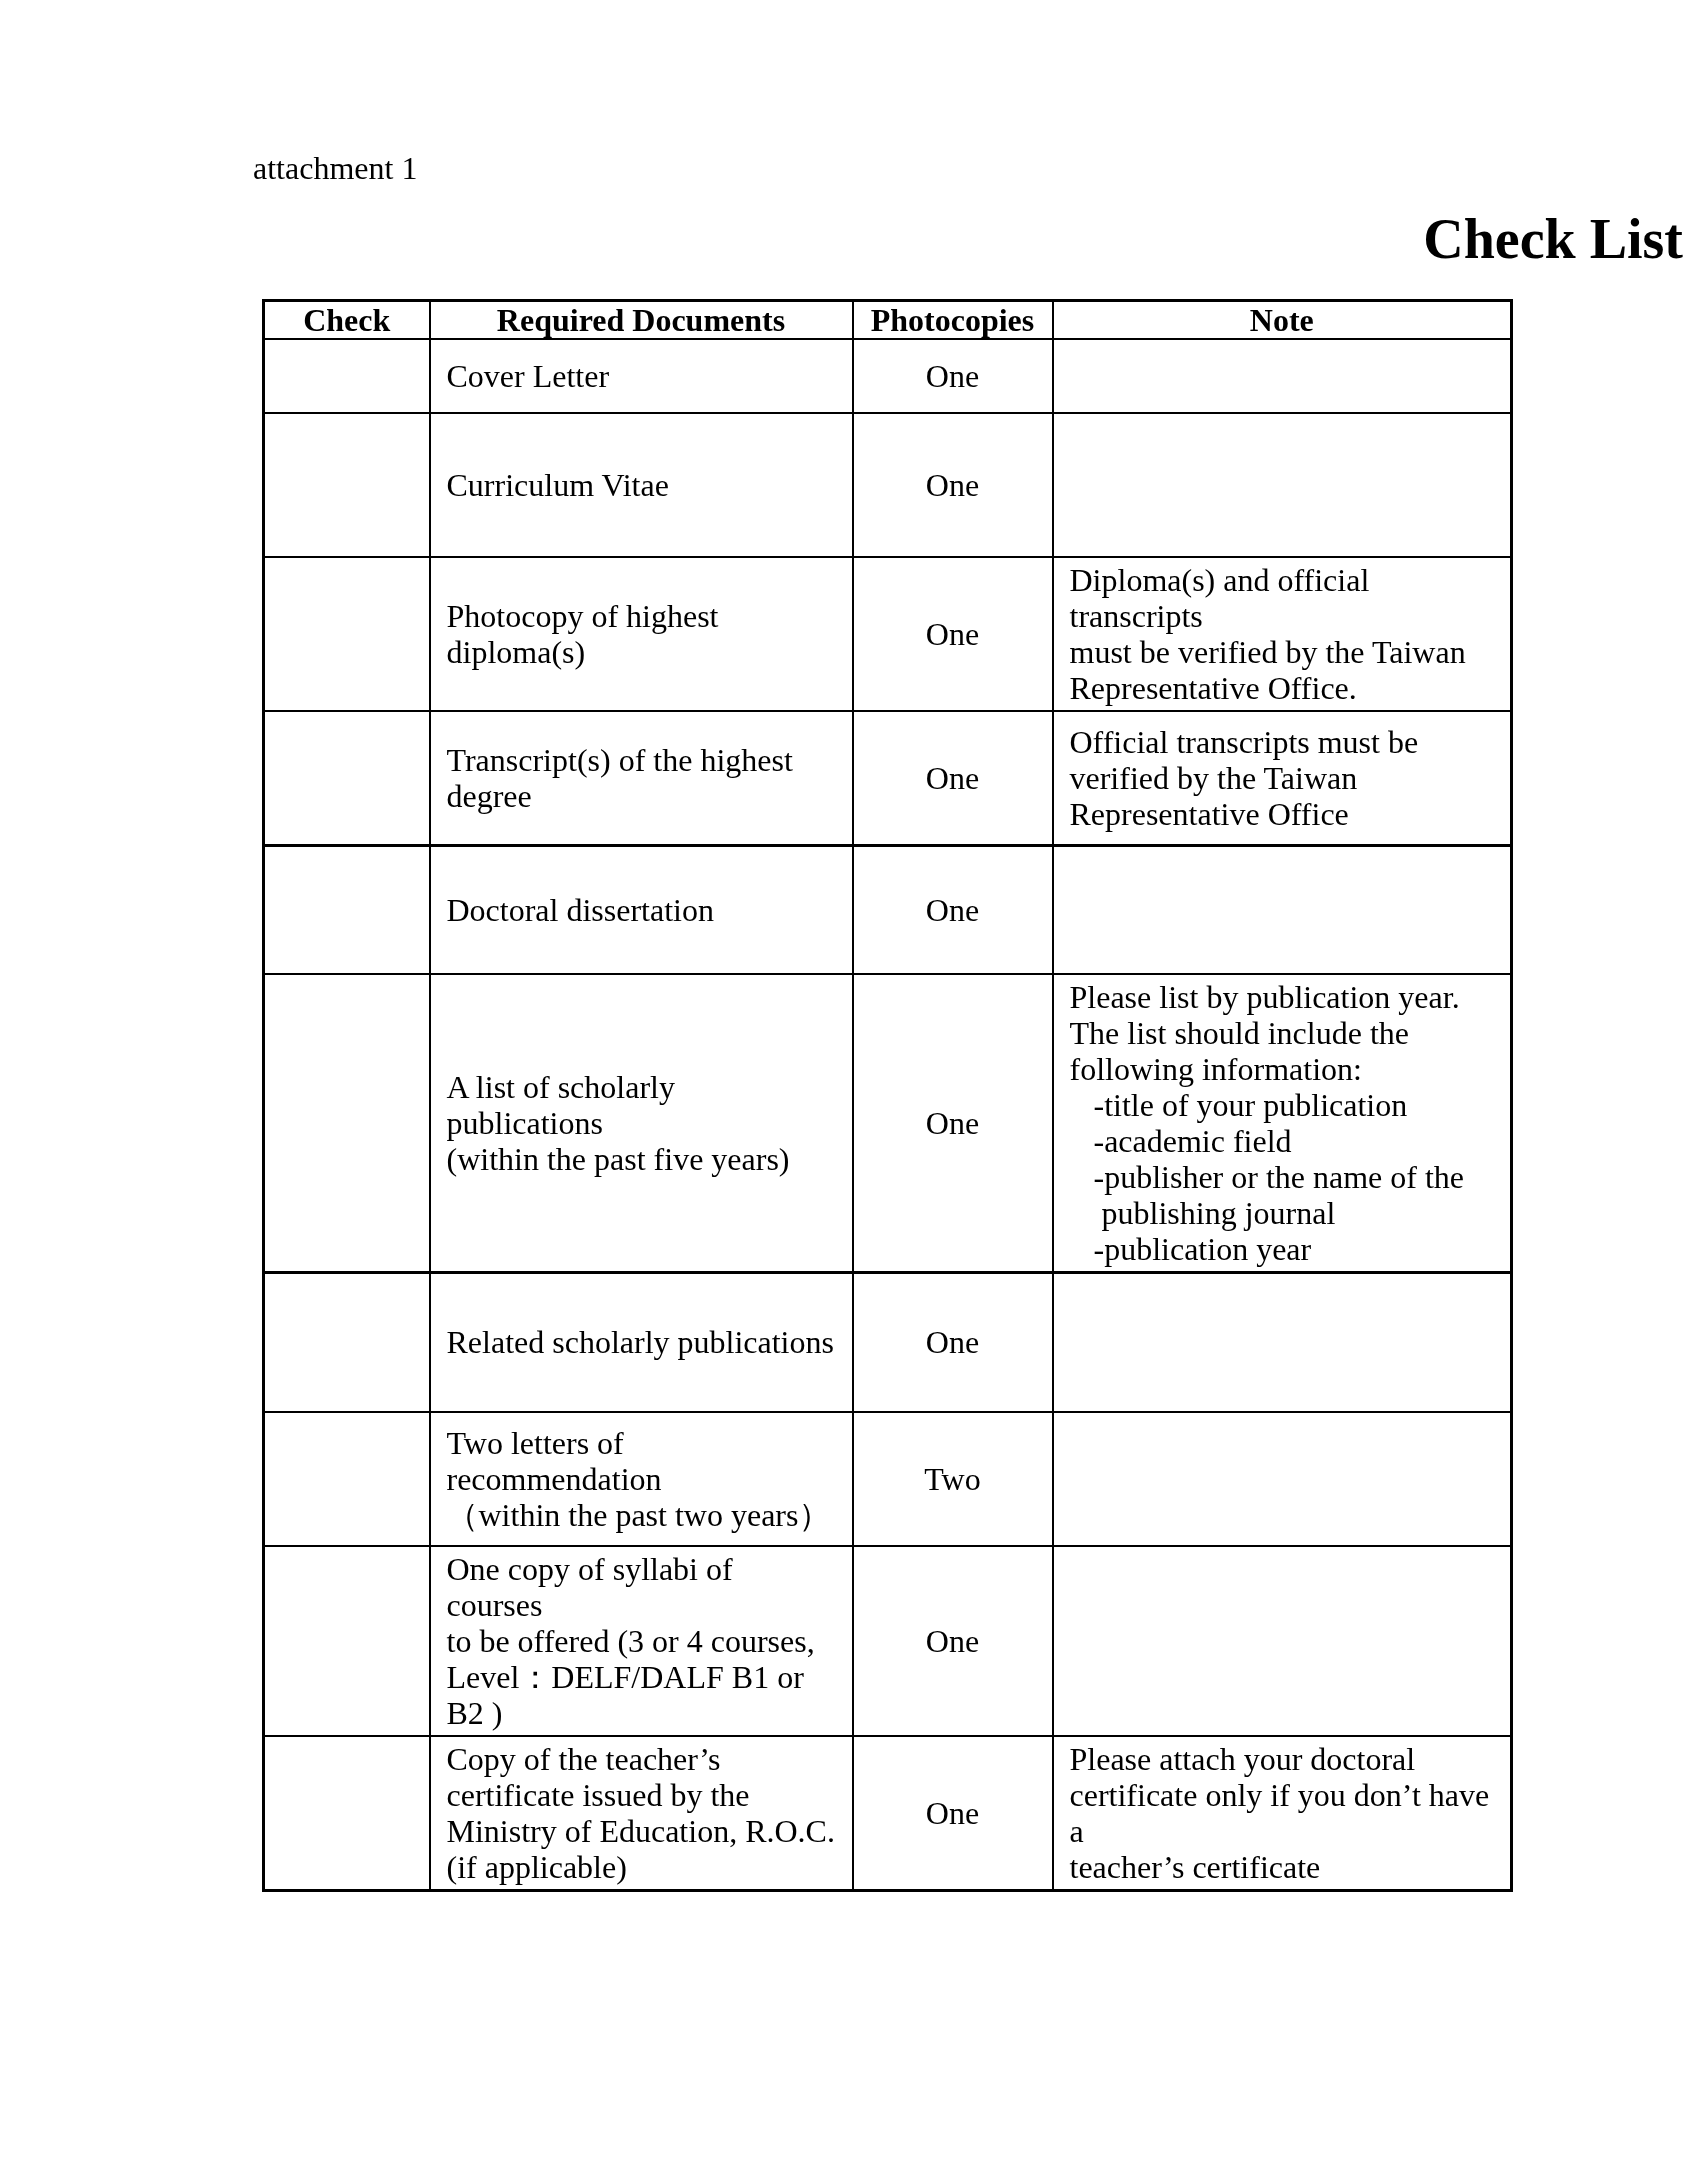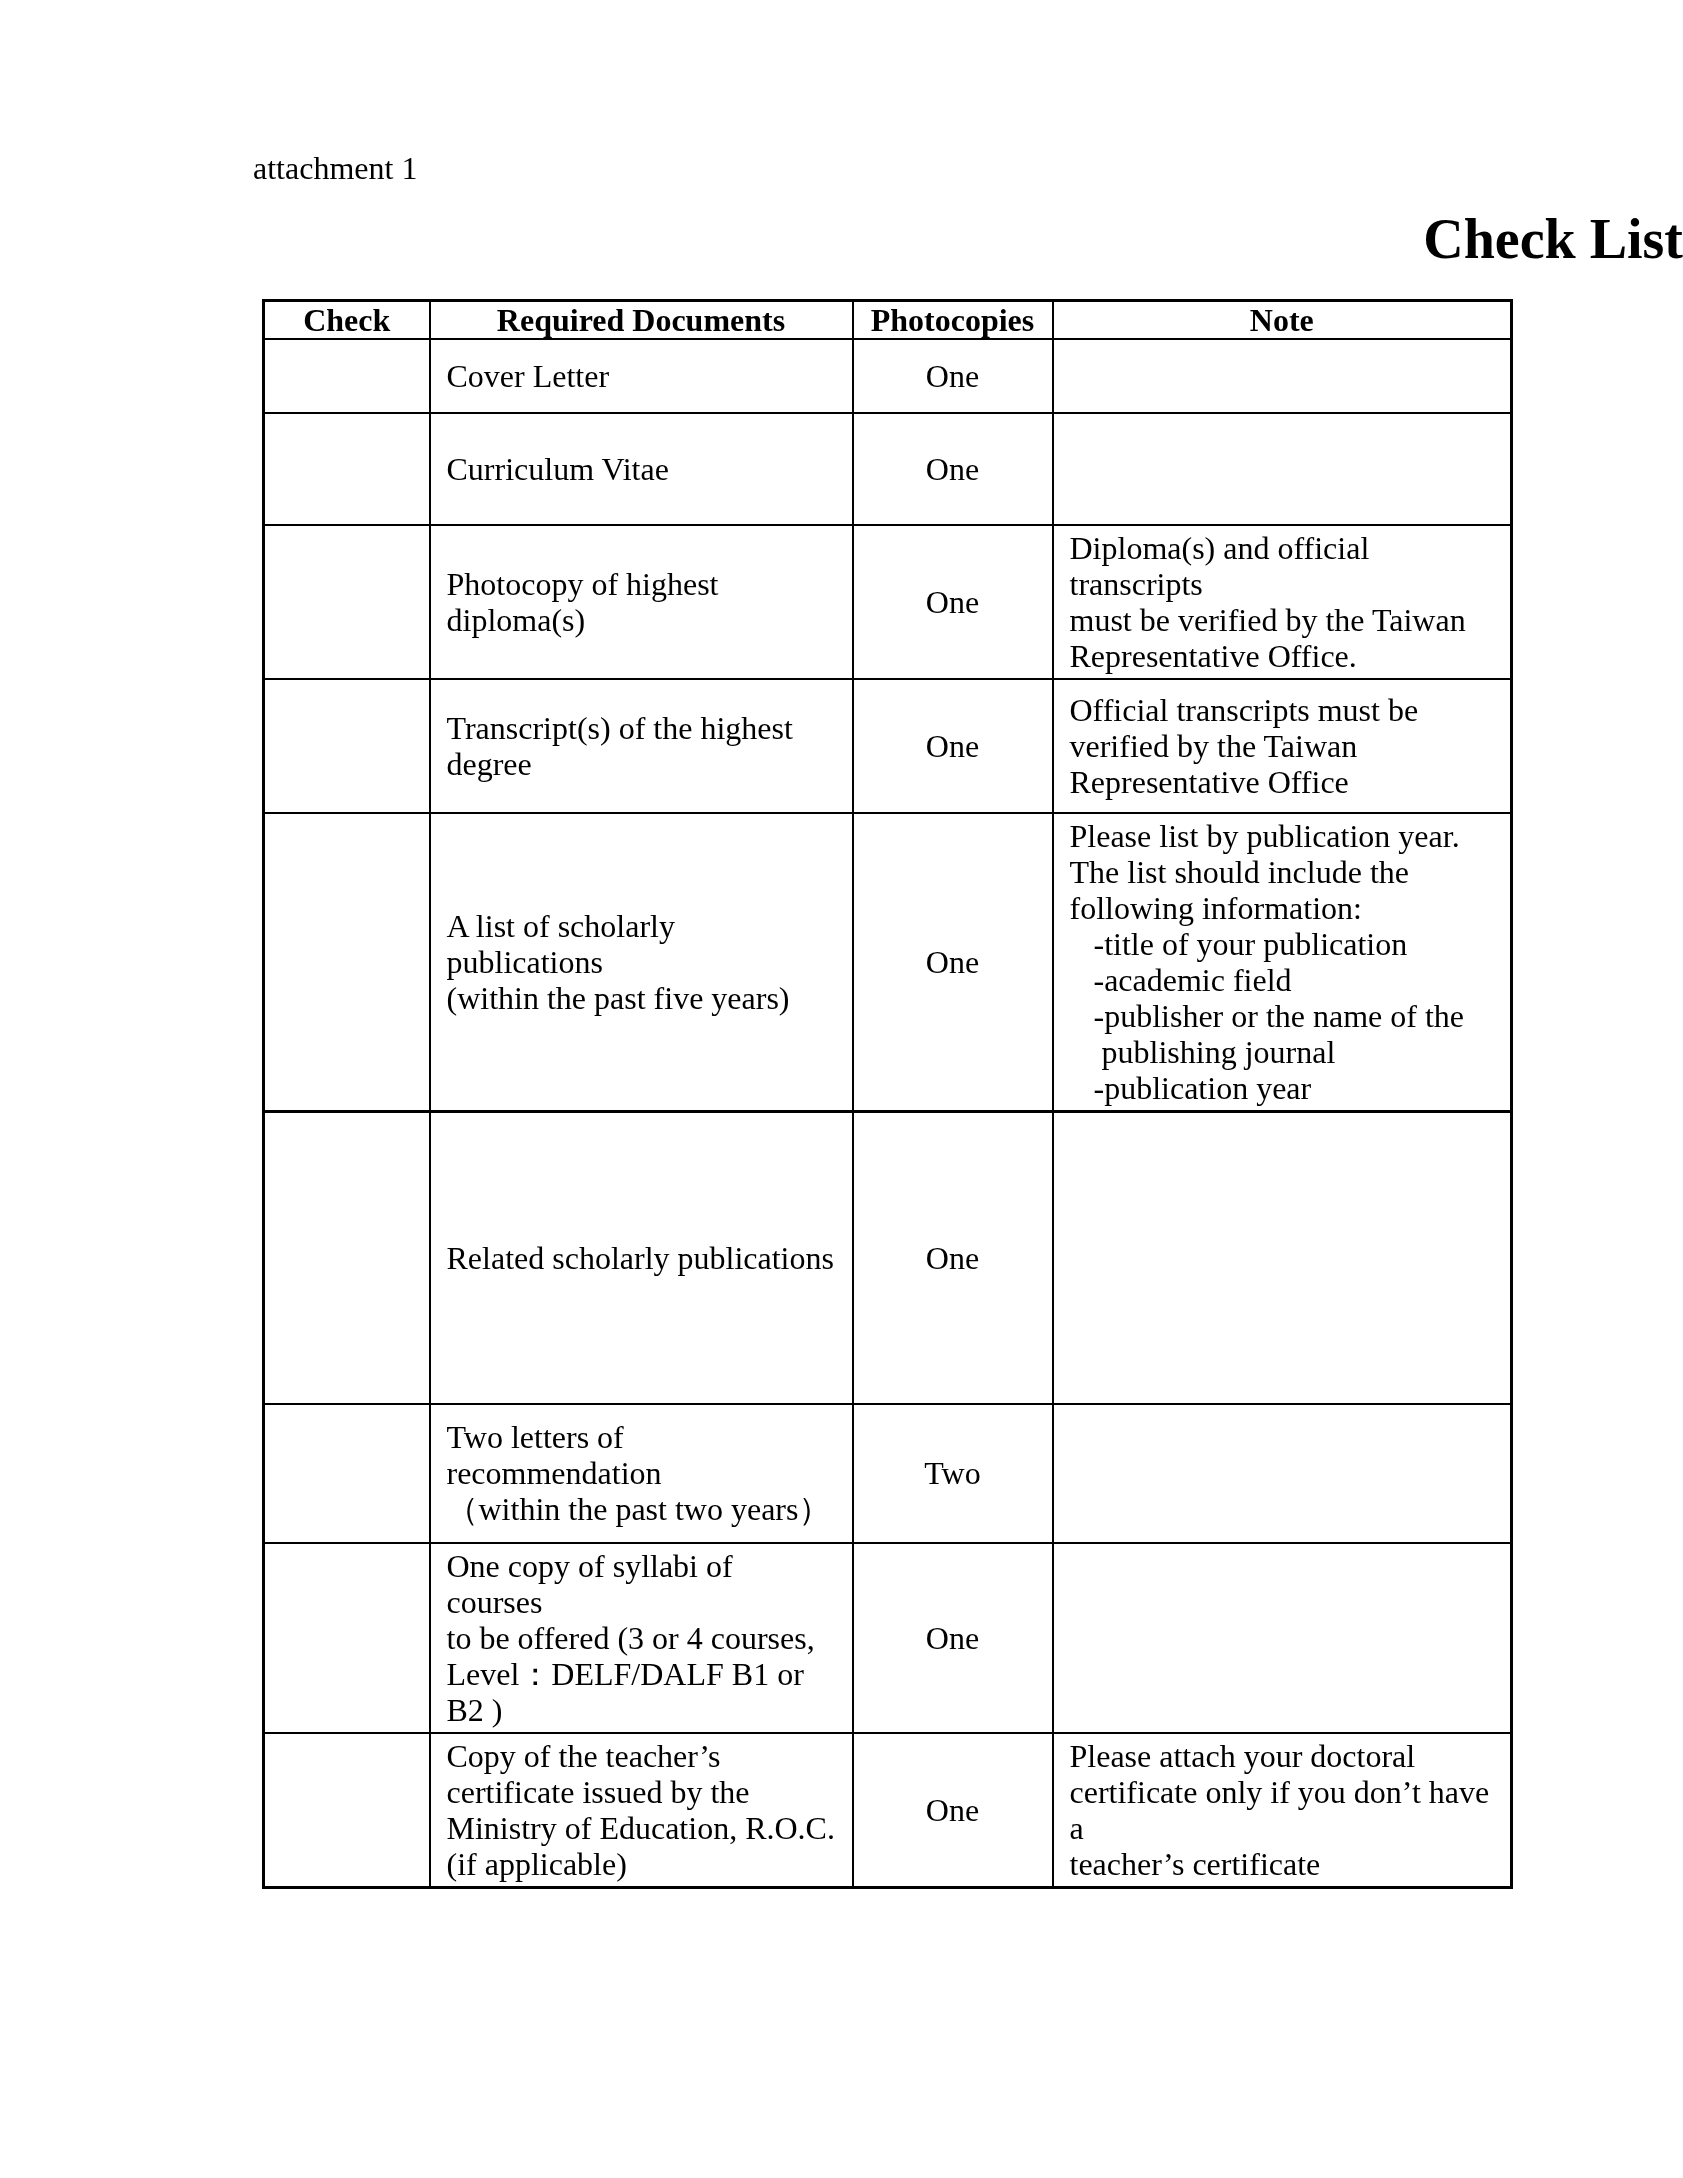--- a/index.html
+++ b/index.html
@@ -52,21 +52,21 @@
     text-align: center;
     padding: 0 4px;
   }
   td.cell-doc, td.cell-note {
     text-align: left;
     white-space: pre-wrap;
   }
   td.cell-copies { text-align: center; }
   td.cell-check  { }
   tbody tr:nth-child(1)  { height: 74px; }
-  tbody tr:nth-child(2)  { height: 112px; }
+  tbody tr:nth-child(2)  { height: 144px; }
   tbody tr:nth-child(3)  { height: 119px; }
   tbody tr:nth-child(4)  { height: 134px; margin-top: 22px; }
   tbody tr:nth-child(5)  { height: 129px; }
   tbody tr:nth-child(6)  { height: 292px; }
   tbody tr:nth-child(7)  { height: 139px; }
   tbody tr:nth-child(8)  { height: 134px; }
   tbody tr:nth-child(9)  { height: 144px; }
   tbody tr:nth-child(10) { height: 153px; }
   tbody tr.thick-top td { border-top: 3px solid #000000; }
 </style>
@@ -116,20 +116,26 @@
     </tr>
     <tr>
       <td class="cell-check"></td>
       <td class="cell-doc">Transcript(s) of the highest
 degree</td>
       <td class="cell-copies">One</td>
       <td class="cell-note">Official transcripts must be
 verified by the Taiwan
 Representative Office</td>
     </tr>
+    <tr class="thick-top">
+      <td class="cell-check"></td>
+      <td class="cell-doc">Doctoral dissertation</td>
+      <td class="cell-copies">One</td>
+      <td class="cell-note"></td>
+    </tr>
     <tr>
       <td class="cell-check"></td>
       <td class="cell-doc">A list of scholarly publications
 (within the past five years)</td>
       <td class="cell-copies">One</td>
       <td class="cell-note">Please list by publication year.
 The list should include the
 following information:
    -title of your publication
    -academic field

